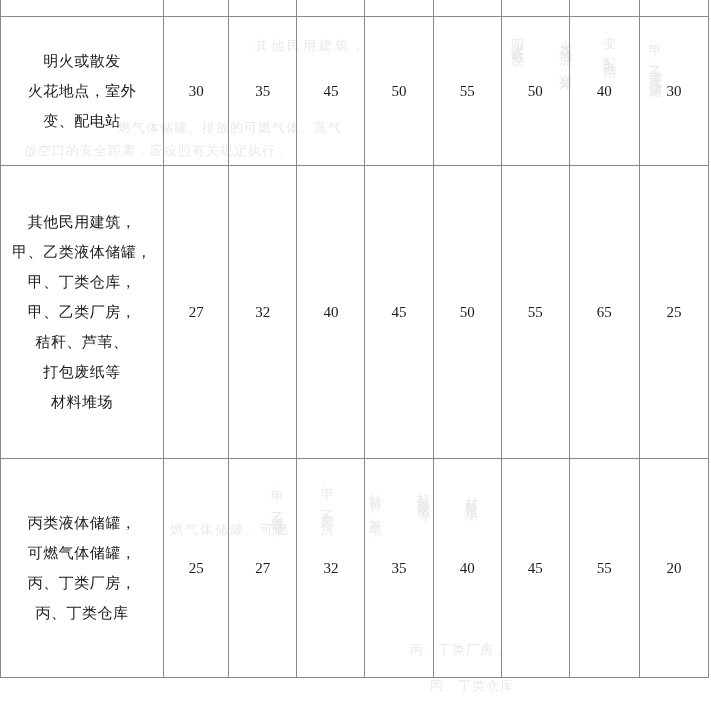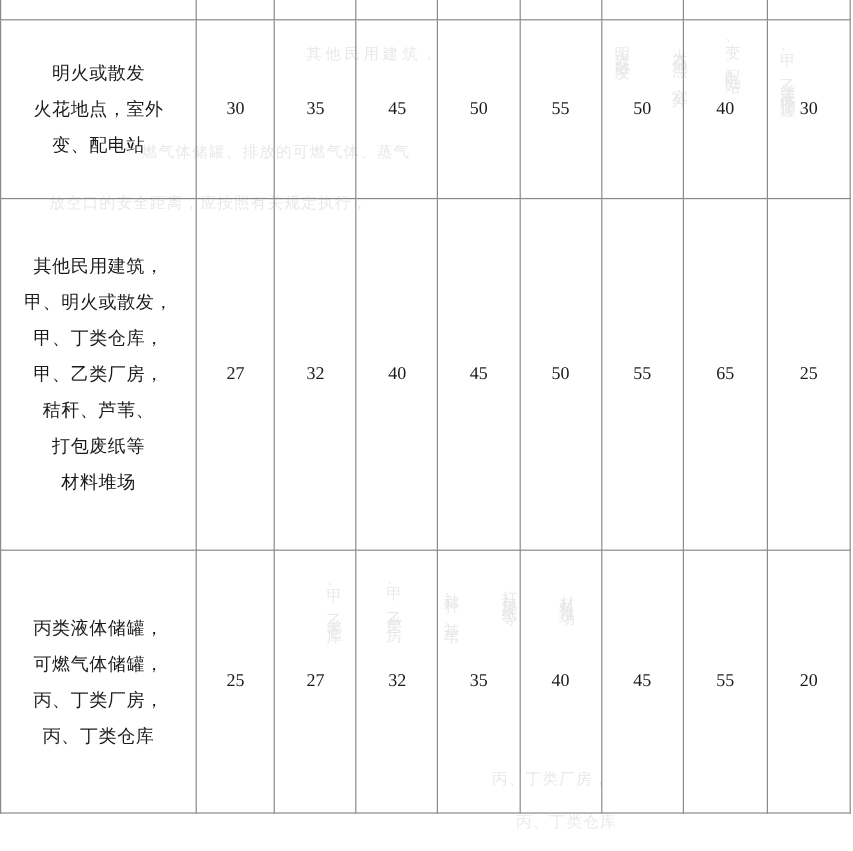--- a/index.html
+++ b/index.html
@@ -29,21 +29,21 @@
     color: #6f7a6a;
     font-size: 13px;
     line-height: 19px;
     letter-spacing: 1px;
   }
   .bleed span {
     position: absolute;
     white-space: nowrap;
   }
   .bleed .b1 { left: 118px; top: 118px; }
-  .bleed .b2 { left: 41px;  top: 141px; margin-top: 19px; }
+  .bleed .b2 { left: 24px;  top: 141px; }
   .bleed .b3 { left: 170px; top: 520px; letter-spacing: 2px; }
   .bleed .b4 { left: 410px; top: 640px; }
   .bleed .b5 { left: 430px; top: 676px; }
   .bleed .b6 { left: 255px; top: 36px; letter-spacing: 3px; }
   .bleed .v {
     writing-mode: vertical-rl;
     text-orientation: upright;
     letter-spacing: 4px;
   }
   .bleed .v1 { left: 508px; top: 28px; }
@@ -90,20 +90,21 @@
   tr.r3 td { height: 218px; }
   .lbl-line { display: block; }
 </style>
 </head>
 <body>
 
 <div class="bleed">
   <span class="b6">其他民用建筑，</span>
   <span class="b1">燃气体储罐、排放的可燃气体、蒸气</span>
   <span class="b2">放空口的安全距离，应按照有关规定执行，</span>
+  <span class="b3">燃气体储罐、可燃</span>
   <span class="b4">丙、丁类厂房，</span>
   <span class="b5">丙、丁类仓库</span>
   <span class="v v1">明火或散发</span>
   <span class="v v2">火花地点，室外</span>
   <span class="v v3">变、配电站</span>
   <span class="v v4">甲、乙类液体储罐</span>
   <span class="v v5">甲、乙类仓库</span>
   <span class="v v6">甲、乙类厂房</span>
   <span class="v v7">秸秆、芦苇、</span>
   <span class="v v8">打包废纸等</span>
@@ -147,21 +148,21 @@
       <td class="num">50</td>
       <td class="num">55</td>
       <td class="num">50</td>
       <td class="num">40</td>
       <td class="num">30</td>
     </tr>
 
     <tr class="r2">
       <td class="label">
         <span class="lbl-line">其他民用建筑，</span>
-        <span class="lbl-line">甲、明火或散发，</span>
+        <span class="lbl-line">甲、乙类液体储罐，</span>
         <span class="lbl-line">甲、丁类仓库，</span>
         <span class="lbl-line">甲、乙类厂房，</span>
         <span class="lbl-line">秸秆、芦苇、</span>
         <span class="lbl-line">打包废纸等</span>
         <span class="lbl-line">材料堆场</span>
       </td>
       <td class="num">27</td>
       <td class="num">32</td>
       <td class="num">40</td>
       <td class="num">45</td>

